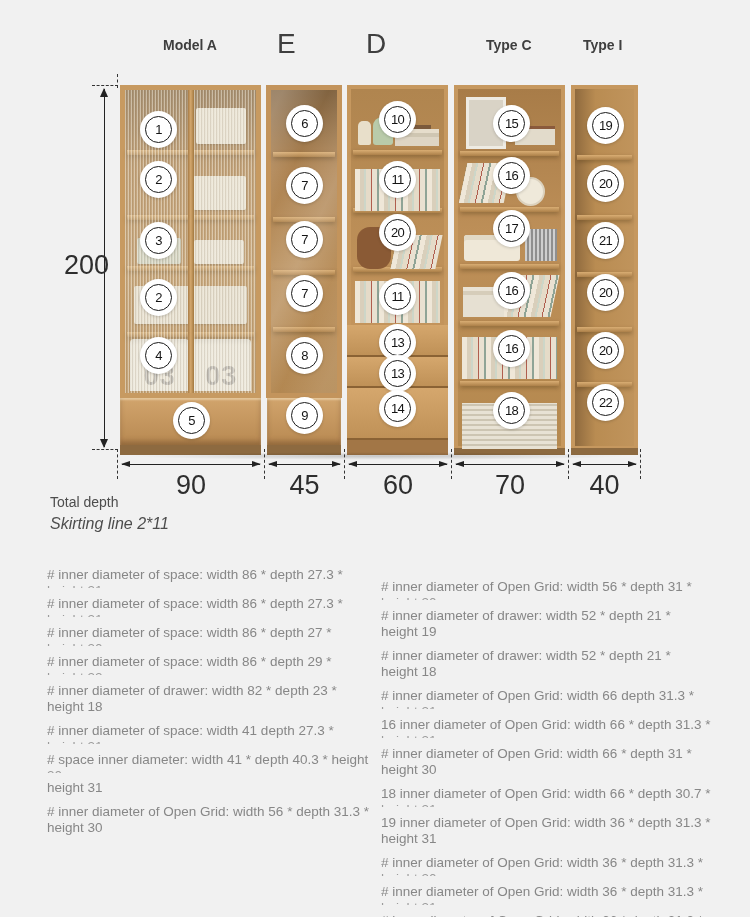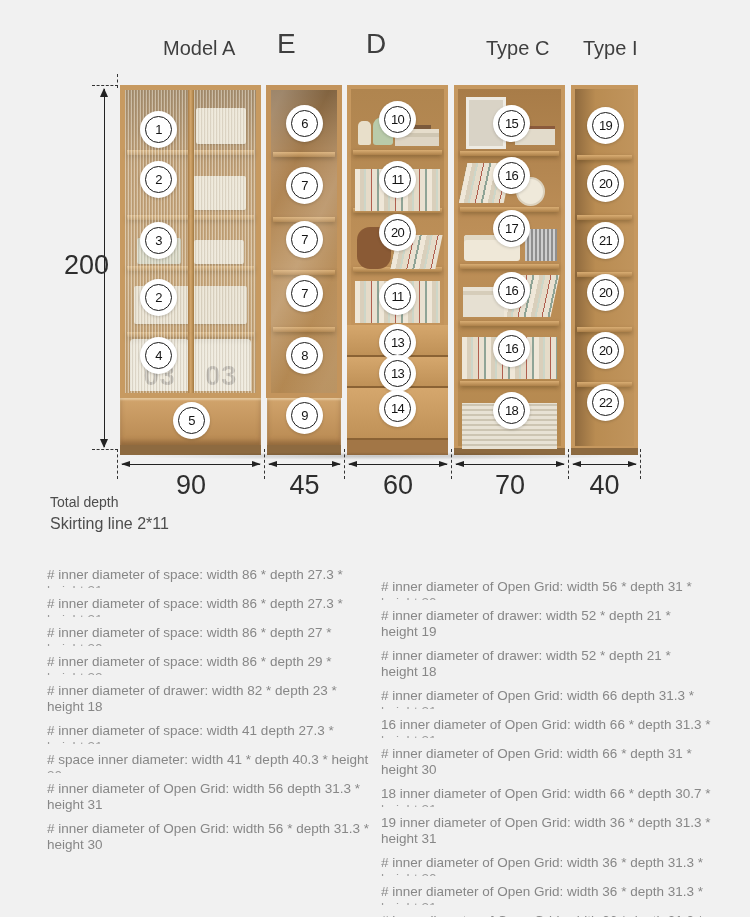--- a/index.html
+++ b/index.html
@@ -1,21 +1,21 @@
 <!DOCTYPE html>
 <html><head>
 <meta charset="utf-8">
 <style>
   html,body{margin:0;padding:0;}
   .page{position:relative;width:750px;height:917px;background:#f1f1f1;overflow:hidden;
         font-family:"Liberation Sans", sans-serif;color:#333;}
 
   
   .hdr{position:absolute;color:#3f3f3f;white-space:nowrap;}
-  .hdr.small{font-size:20px;top:37px;}
+  .hdr.small{font-size:14px;top:37px;font-weight:bold;}
   .hdr.big{font-size:28px;top:28px;}
 
   
   .cabinets{position:absolute;left:117px;top:85px;width:524px;height:370px;display:flex;}
   .cabinets::after{content:"";position:absolute;left:6px;right:6px;bottom:-5px;height:8px;
       background:radial-gradient(ellipse at center, rgba(0,0,0,.18), rgba(0,0,0,0) 70%);}
   .sec{position:relative;height:100%;box-sizing:border-box;}
   .sec-a{width:147px;}
   .sec-e{width:80px;}
   .sec-d{width:107px;}
@@ -97,21 +97,21 @@
   .wspan:last-child{border-right:1.2px dashed #333;}
   .harrow{position:absolute;left:4px;right:4px;top:15px;height:0;border-top:1.6px solid #222;}
   .harrow::before{content:"";position:absolute;left:-1px;top:-4.4px;border-top:3.6px solid transparent;
       border-bottom:3.6px solid transparent;border-right:9px solid #222;}
   .harrow::after{content:"";position:absolute;right:-1px;top:-4.4px;border-top:3.6px solid transparent;
       border-bottom:3.6px solid transparent;border-left:9px solid #222;}
   .wlabel{position:absolute;top:21px;width:100%;text-align:center;font-size:27px;color:#2e2e2e;}
 
   
   .note1{position:absolute;left:50px;top:494px;font-size:14px;color:#4d4d4d;}
-  .note2{position:absolute;left:50px;top:515px;font-size:16px;color:#4d4d4d;}
+  .note2{position:absolute;left:50px;top:515px;font-size:16px;color:#4d4d4d;font-style:italic;}
 
   .spec-col{position:absolute;top:566px;width:332px;}
   #spec-left{left:47px;}
   #spec-right{left:381px;top:578px;}
   .spec-item{margin-bottom:7px;color:#878787;}
   .spec-item .l1{font-size:13.5px;line-height:17px;}
   .spec-item .l2{font-size:13.5px;line-height:16px;}
   .spec-item .l2.clipped{height:5px;overflow:hidden;opacity:.8;}
 </style>
 </head>
@@ -366,21 +366,20 @@
       </div>
       <div class="spec-item">
         <div class="l1"># inner diameter of space: width 41 depth 27.3 *</div>
         <div class="l2 clipped">height 31</div>
       </div>
       <div class="spec-item">
         <div class="l1"># space inner diameter: width 41 * depth 40.3 * height</div>
         <div class="l2 clipped">30</div>
       </div>
       <div class="spec-item">
-        <div class="l1"># inner diameter of Open Grid: width 56 depth 31.3 *</div>
         <div class="l2">height 31</div>
       </div>
       <div class="spec-item">
         <div class="l1"># inner diameter of Open Grid: width 56 * depth 31.3 *</div>
         <div class="l2">height 30</div>
       </div>
     </div>
   <div class="spec-col" id="spec-right">
       <div class="spec-item">
         <div class="l1"># inner diameter of Open Grid: width 56 * depth 31 *</div>

